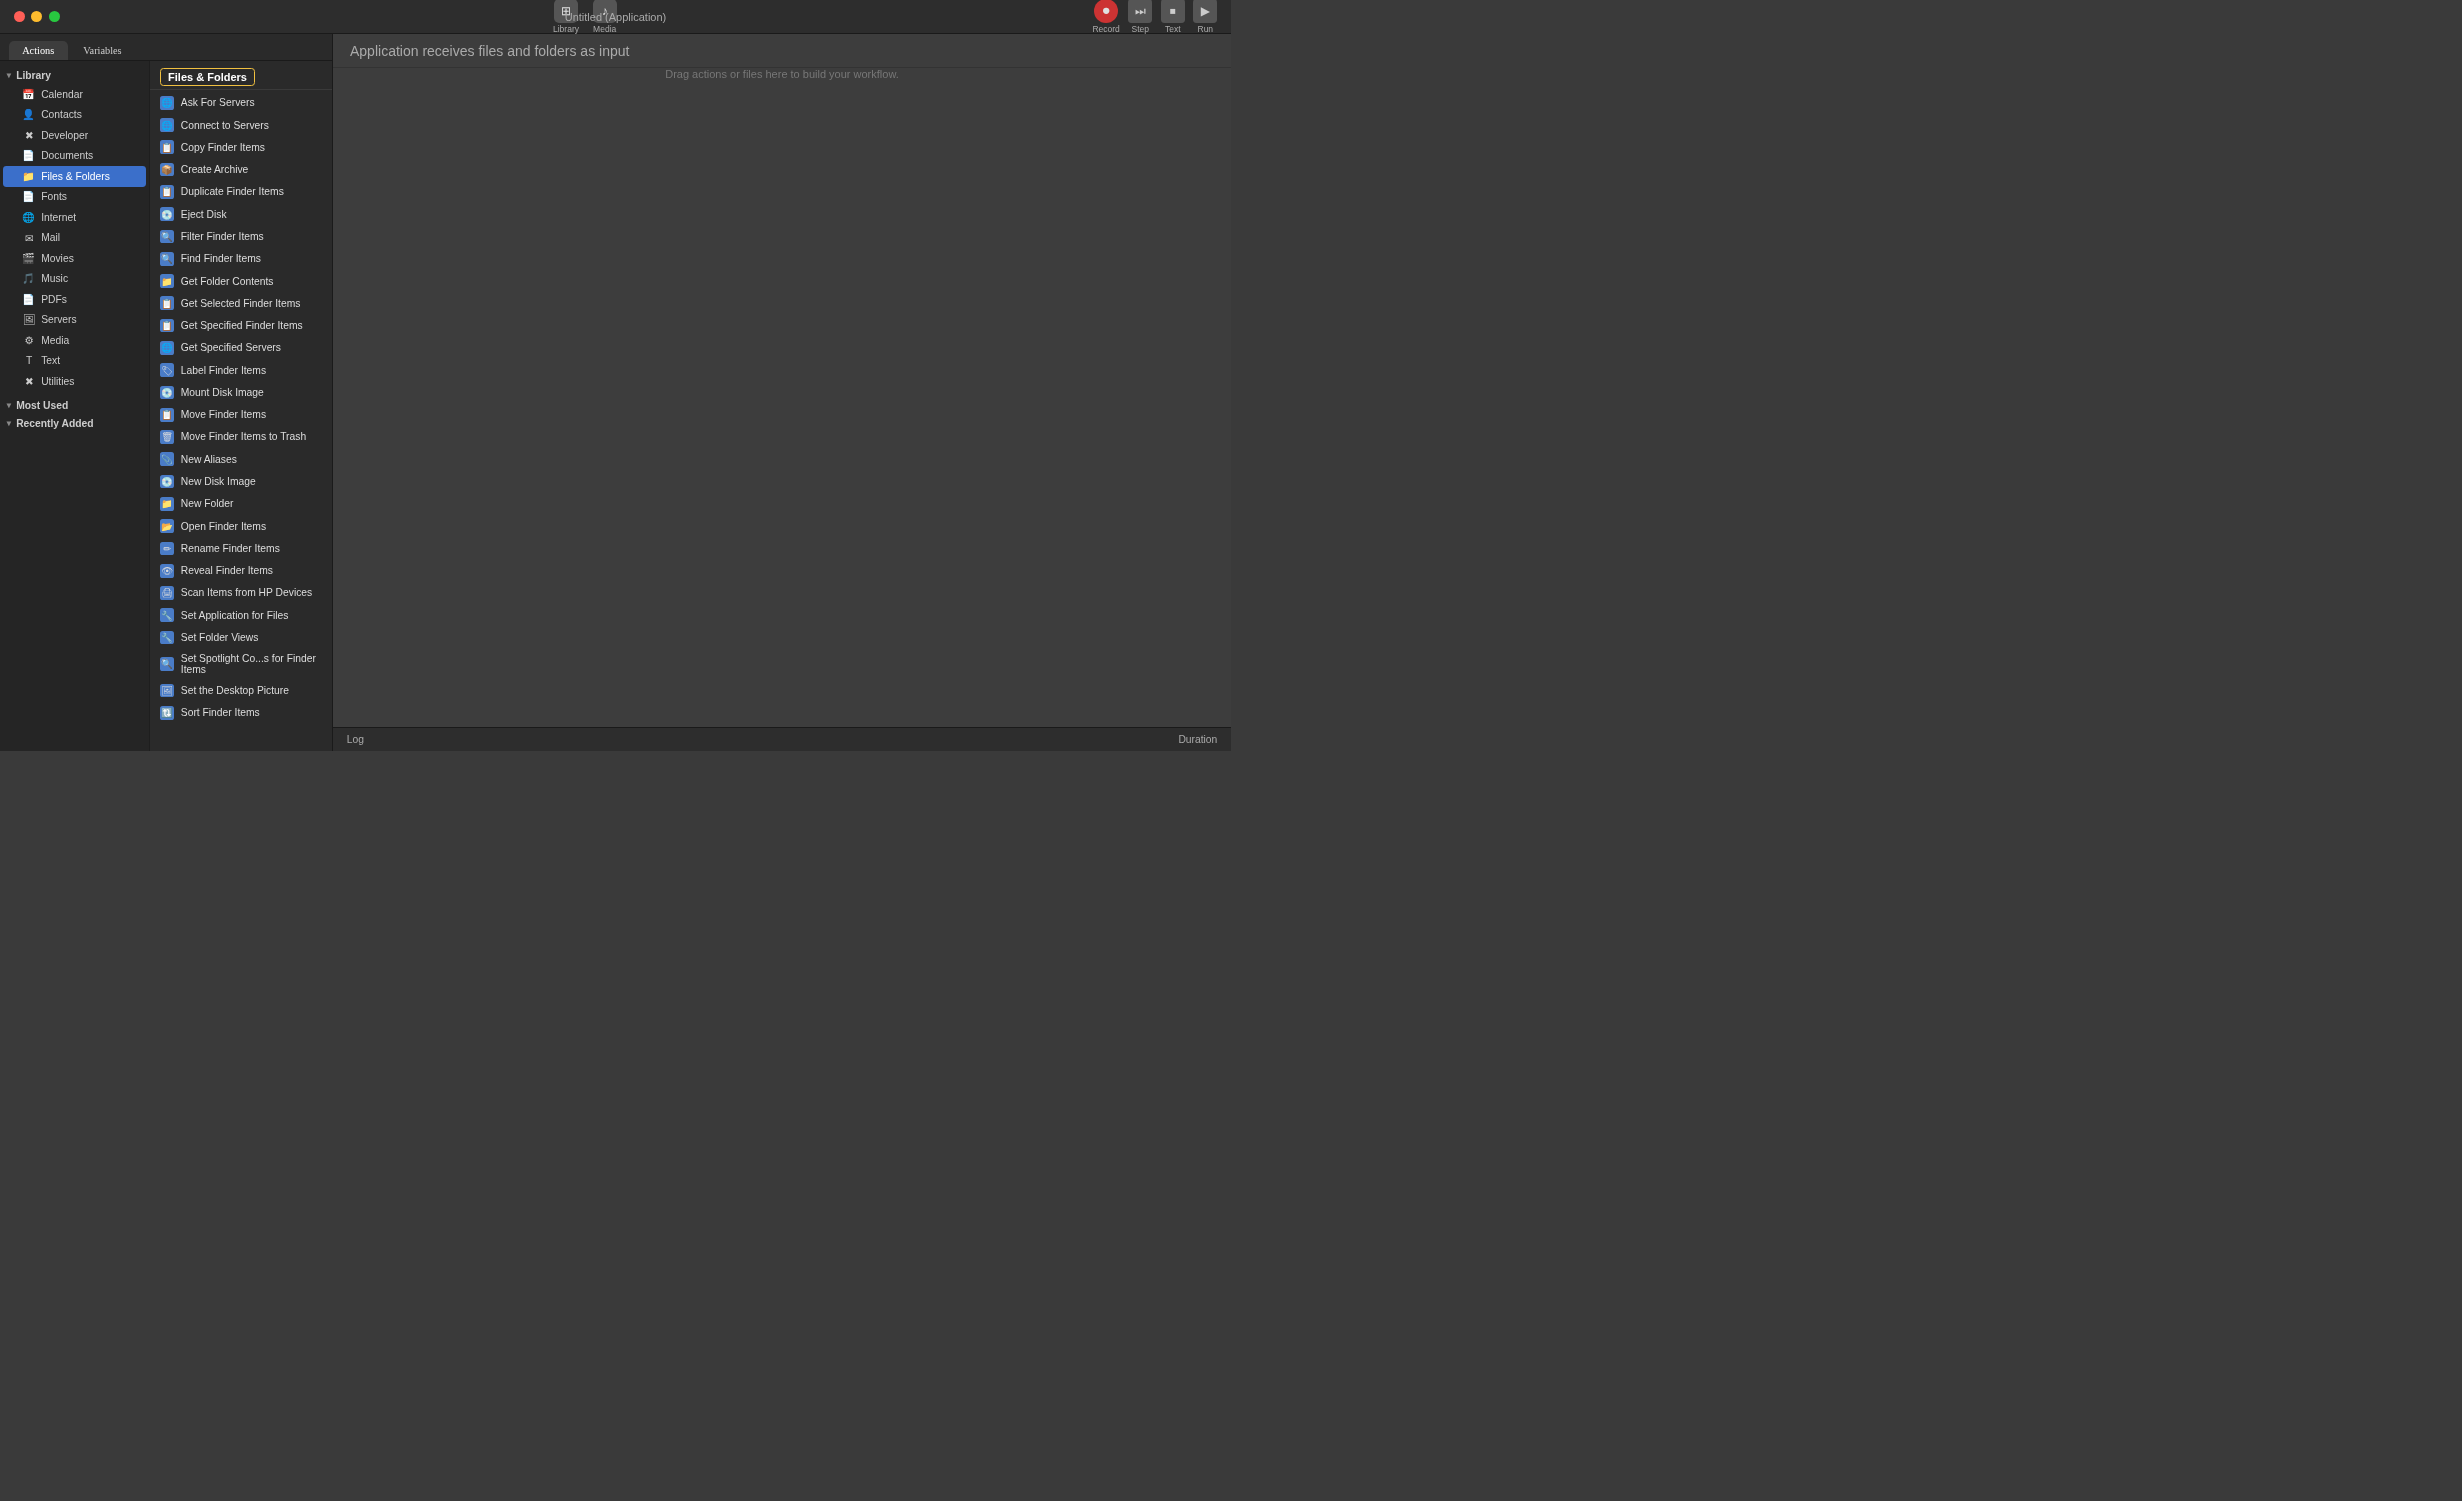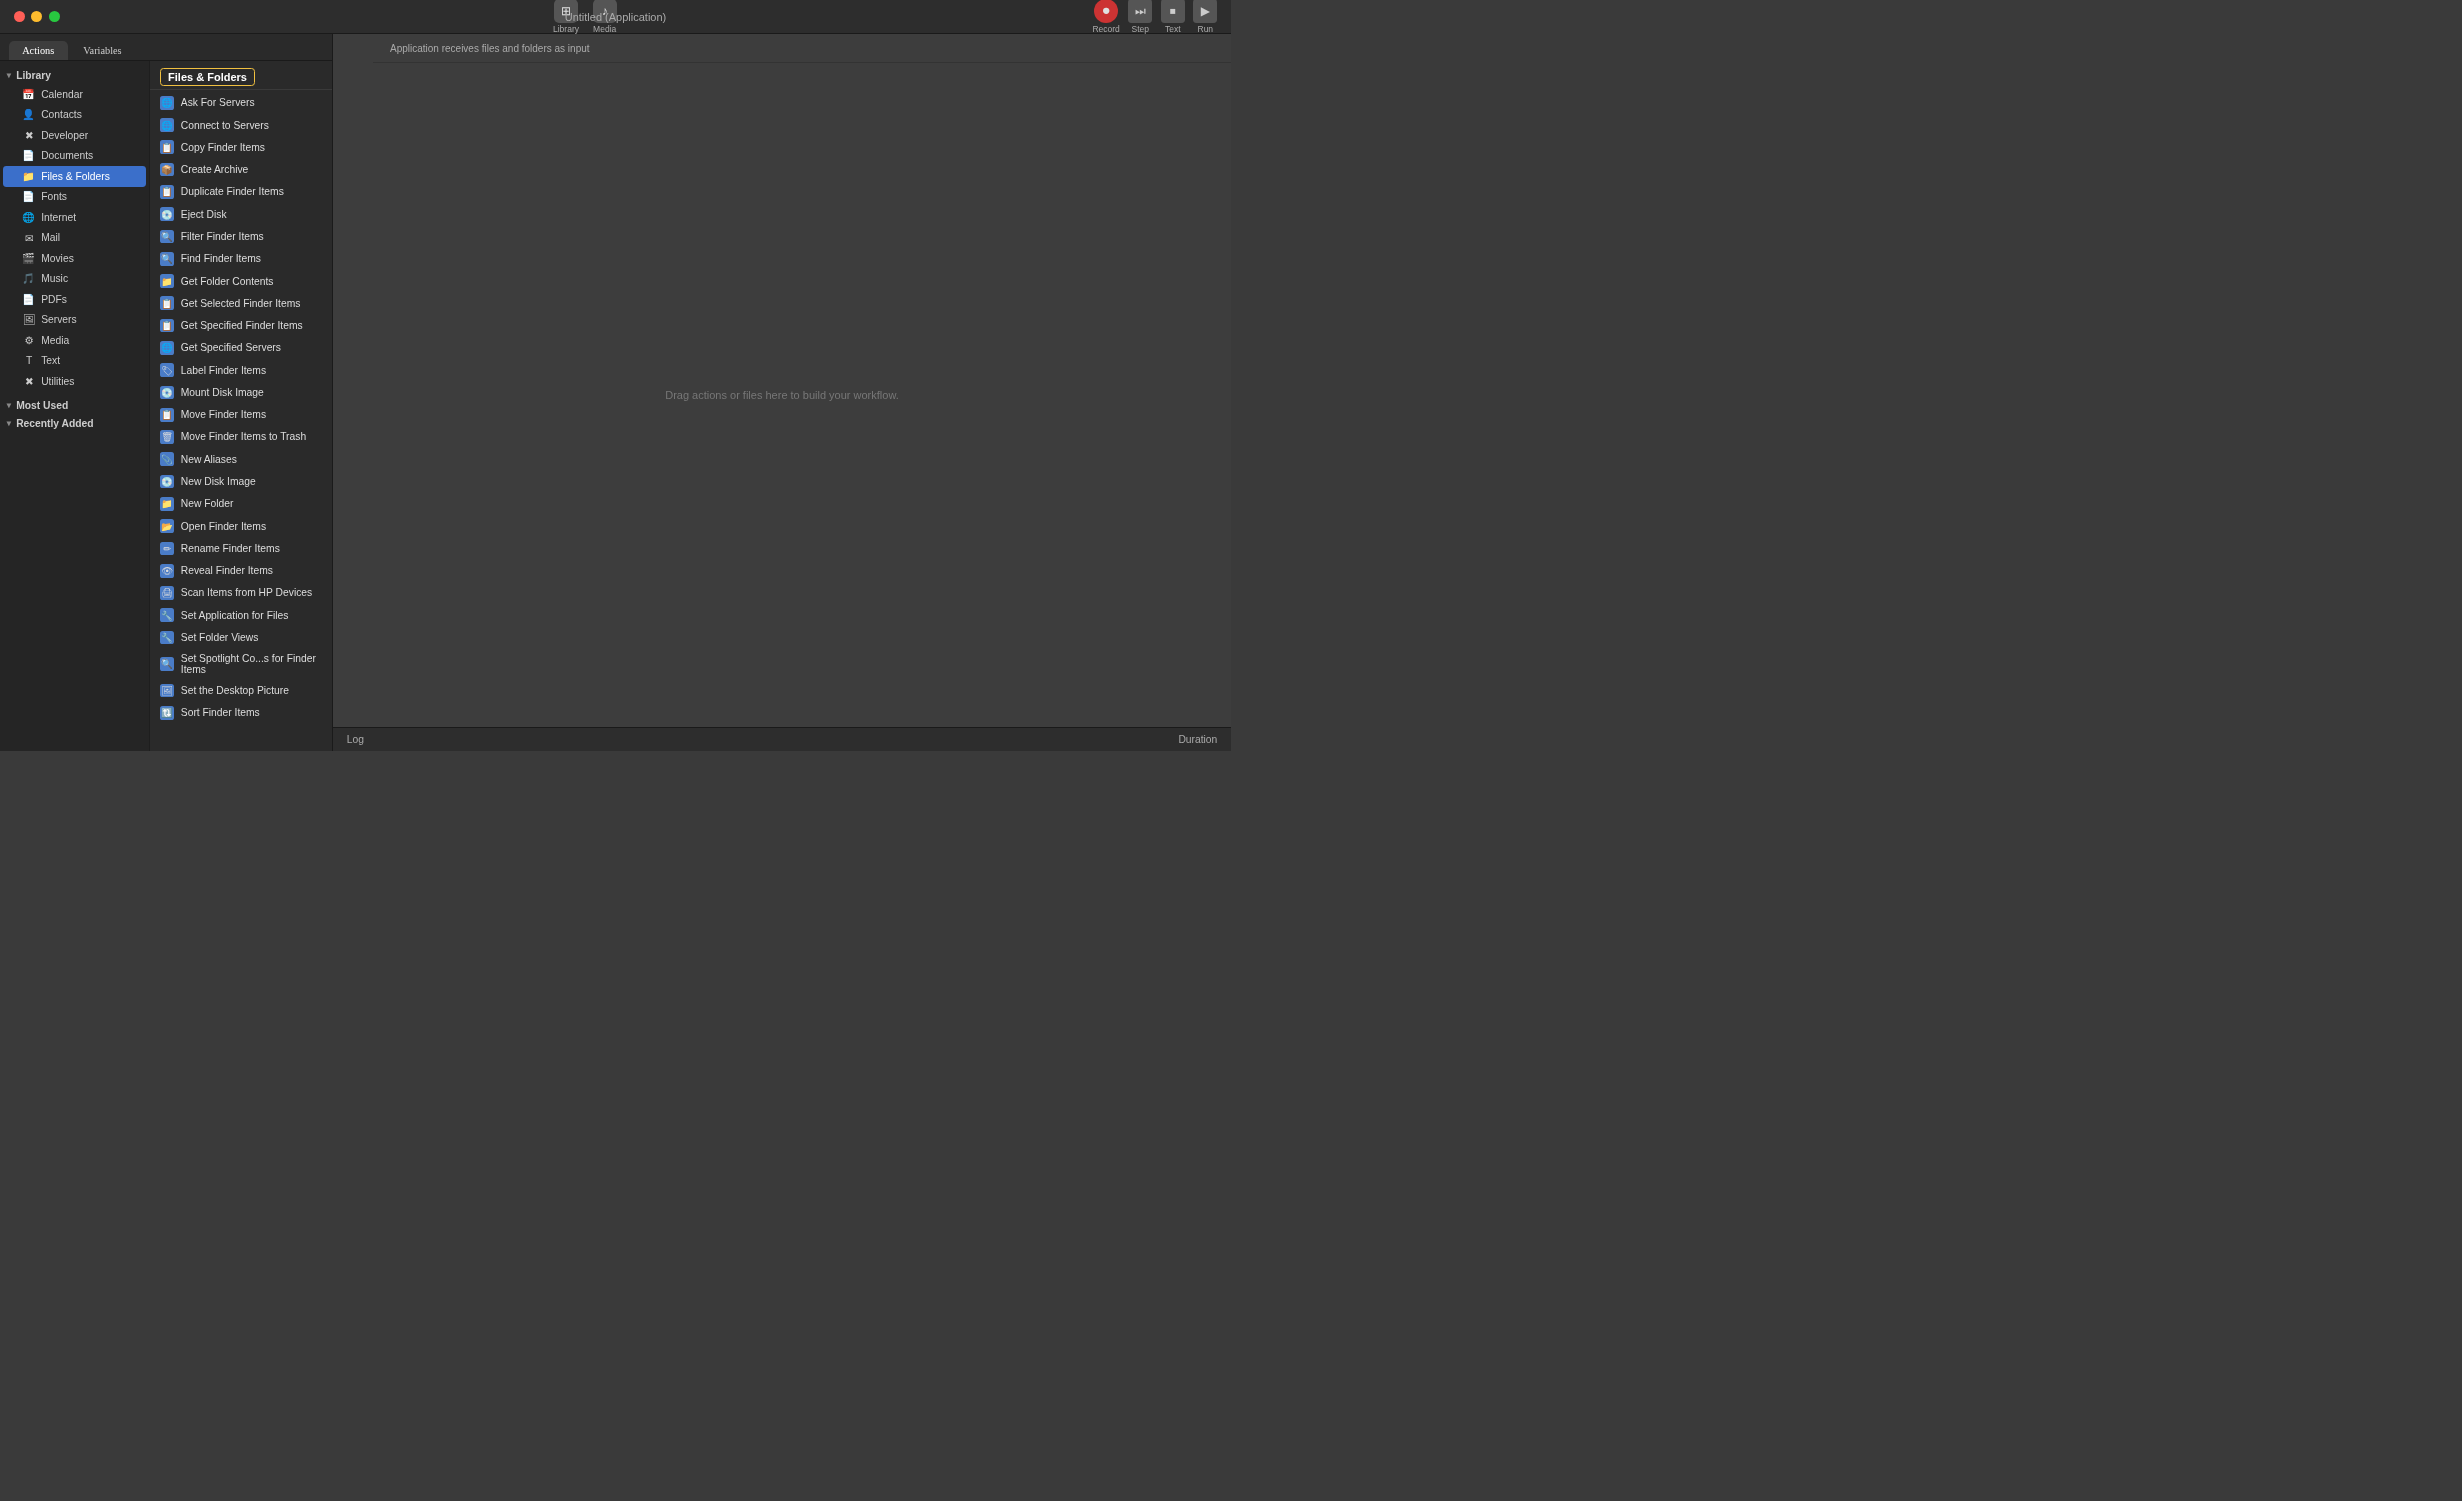--- a/index.html
+++ b/index.html
@@ -262,31 +262,30 @@
     
     .right-panel {
       flex: 1;
       display: flex;
       flex-direction: column;
       background: #3d3d3d;
     }
 
     .workflow-header {
       padding: 8.5px 17px;
-      font-size: 10px;
+      font-size: 14px;
       color: #aaa;
       background: #3d3d3d;
       border-bottom: 0.9px solid #333;
-      margin-left: 40px;
     }
 
     .workflow-canvas {
       flex: 1;
       display: flex;
-      align-items: center;
+      align-items: flex-start;
       justify-content: center;
       background: #3d3d3d;
     }
     .workflow-canvas-text {
       font-size: 11px;
       color: #777;
     }
 
     
     .log-bar {

